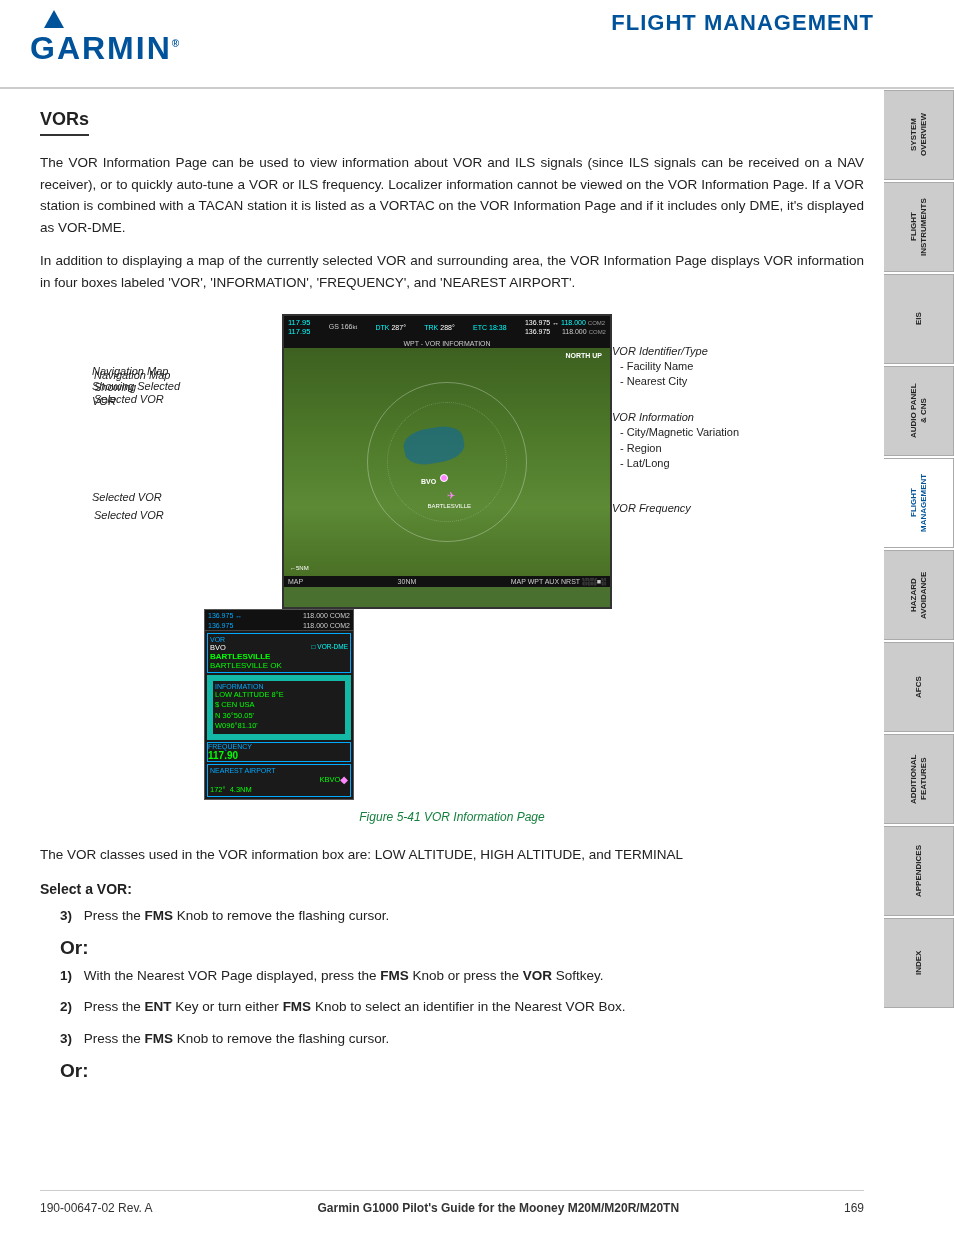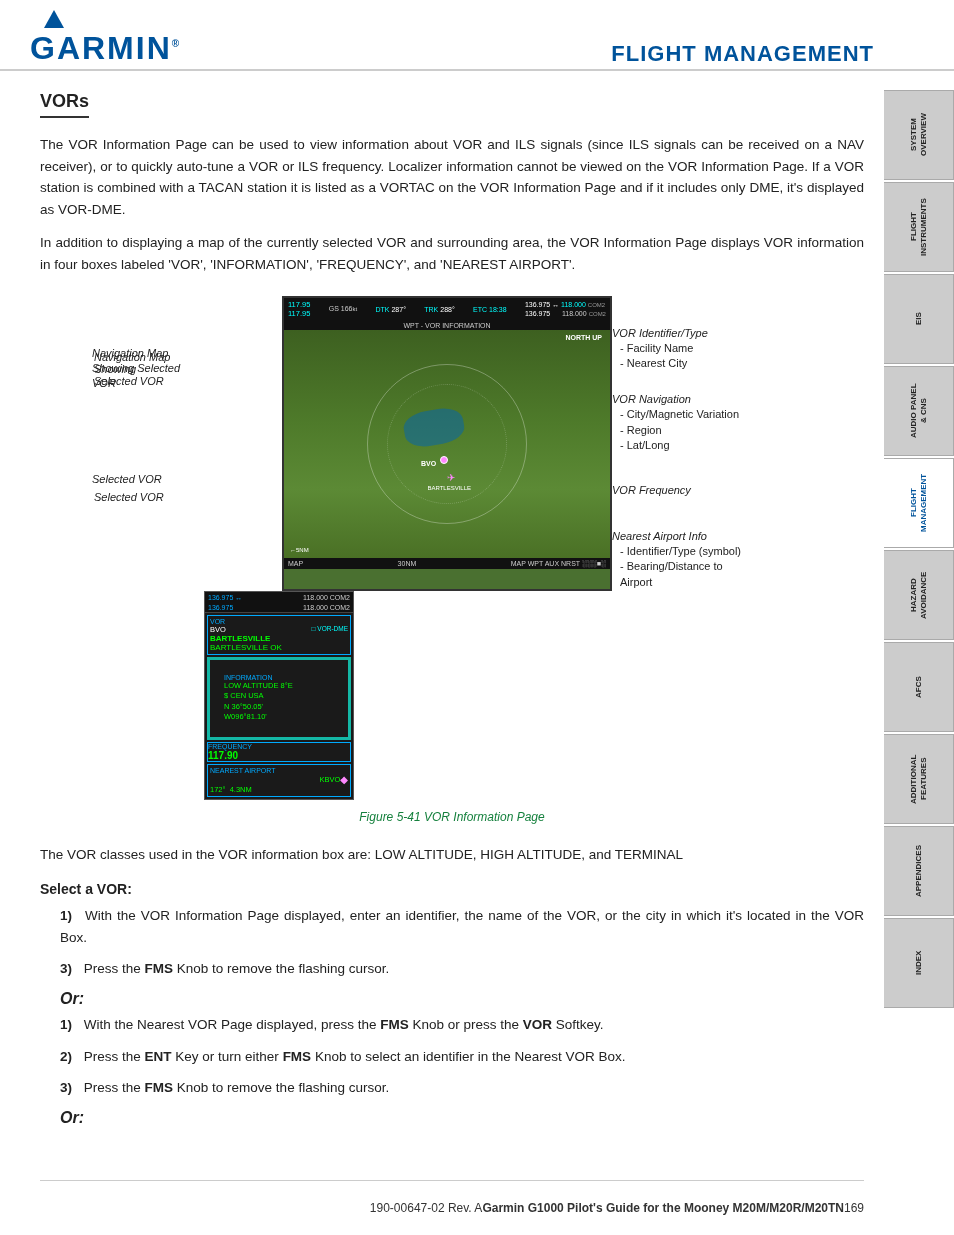--- a/index.html
+++ b/index.html
@@ -9,23 +9,23 @@
       font-family: Arial, Helvetica, sans-serif;
       font-size: 14px;
       color: #222;
       background: #fff;
       position: relative;
     }
 
     
     .header {
       display: flex;
-      align-items: flex-end;
+      align-items: flex-start;
       justify-content: space-between;
-      padding: 10px 80px 2px 30px;
+      padding: 10px 80px 20px 30px;
       border-bottom: 2px solid #ccc;
     }
     .garmin-logo {
       display: flex;
       flex-direction: column;
       align-items: flex-start;
     }
     .garmin-triangle {
       width: 0;
       height: 0;
@@ -154,35 +154,34 @@
       line-height: 1.6;
       text-align: justify;
     }
     .numbered-item .item-num {
       font-weight: bold;
       margin-right: 8px;
     }
     .or-label {
       font-weight: bold;
       margin: 6px 0 6px 20px;
-      font-size: 16px;
-      font-style: italic;
+      font-size: 19px;
     }
 
     
     .footer {
       position: absolute;
       bottom: 20px;
       left: 40px;
       right: 90px;
       display: flex;
-      justify-content: flex-end;
+      justify-content: space-between;
       align-items: center;
       border-top: 1px solid #ccc;
-      padding-top: 20px;
+      padding-top: 10px;
       font-size: 12px;
       color: #333;
     }
     .footer-center {
       font-weight: bold;
       font-size: 12px;
     }
 
     .diagram-wrapper {
       position: relative;
@@ -327,21 +326,21 @@
             <div style="color:#0af; font-size:7px;">VOR</div>
             <div style="color:#fff; font-size:7.5px; display:flex; justify-content:space-between;">
               <span>BVO</span>
               <span style="font-size:6.5px; color:#0ff;">□ VOR-DME</span>
             </div>
             <div style="color:#0f0; font-size:8px; font-weight:bold;">BARTLESVILLE</div>
             <div style="color:#0f0; font-size:8px;">BARTLESVILLE OK</div>
           </div>
 
           
-          <div style="border:3px solid #14b8a6; margin:2px 2px; padding:14px;">
+          <div style="border:6px solid #14b8a6; margin:2px 2px; padding:2px;">
             <div style="color:#0af; font-size:7px;">INFORMATION</div>
             <div style="color:#0f0; font-size:7.5px; line-height:1.4;">
               <div>LOW ALTITUDE  8°E</div>
               <div>$ CEN USA</div>
               <div>N 36°50.05'</div>
               <div>W096°81.10'</div>
             </div>
           </div>
 
           
@@ -367,36 +366,30 @@
 
       <div style="position:absolute; right:0; top:30px; width:200px; font-size:11px; line-height:1.5;">
 
         <div class="right-annot" style="margin-bottom:10px;">
           <div class="annot-title" style="">VOR Identifier/Type</div>
           <div class="annot-sub">- Facility Name</div>
           <div class="annot-sub">- Nearest City</div>
         </div>
 
         <div class="right-annot" style="margin-bottom:30px; margin-top:20px;">
-          <div class="annot-title" style="font-style:italic;">VOR Navigation</div>
+          <div class="annot-title" style="font-style:italic;">VOR Information</div>
           <div class="annot-sub">- City/Magnetic Variation</div>
           <div class="annot-sub">- Region</div>
           <div class="annot-sub">- Lat/Long</div>
         </div>
 
         <div class="right-annot" style="margin-bottom:30px;">
           <div class="annot-title" style="font-style:italic;">VOR Frequency</div>
         </div>
 
-        <div class="right-annot">
-          <div class="annot-title" style="font-style:italic;">Nearest Airport Info</div>
-          <div class="annot-sub">- Identifier/Type (symbol)</div>
-          <div class="annot-sub">- Bearing/Distance to</div>
-          <div class="annot-sub">  Airport</div>
-        </div>
       </div>
 
       <div style="position:absolute; left:2px; top:55px; width:110px; font-style:italic; font-size:11px;">
         Navigation Map<br>Showing<br>Selected VOR
       </div>
       <div style="position:absolute; left:2px; top:195px; width:110px; font-style:italic; font-size:11px;">
         Selected VOR
       </div>
 
     </div>
@@ -405,24 +398,20 @@
   </div>
 
   
   <p class="body-text" style="margin-top:16px;">The VOR classes used in the VOR information box are:  LOW ALTITUDE, HIGH ALTITUDE, and TERMINAL</p>
 
   
   <div class="subsection-title">Select a VOR:</div>
 
   
   <div style="margin-left:20px;">
-    <div class="numbered-item">
-      <span class="item-num">1)</span>
-      <span>With the VOR Information Page displayed, enter an identifier, the name of the VOR, or the city in which it's located in the VOR Box.</span>
-    </div>
     <div class="numbered-item">
       <span class="item-num">3)</span>
       <span>Press the <strong>FMS</strong> Knob to remove the flashing cursor.</span>
     </div>
   </div>
 
   
   <div class="or-label">Or:</div>
 
   

